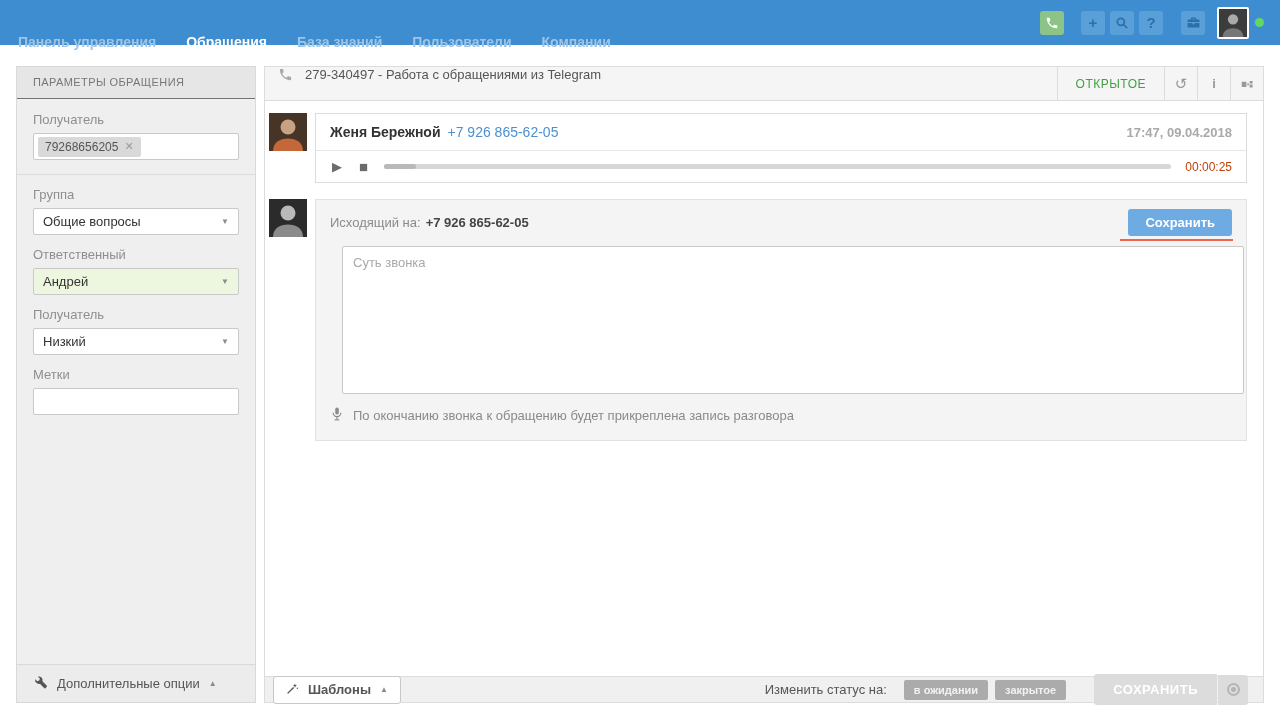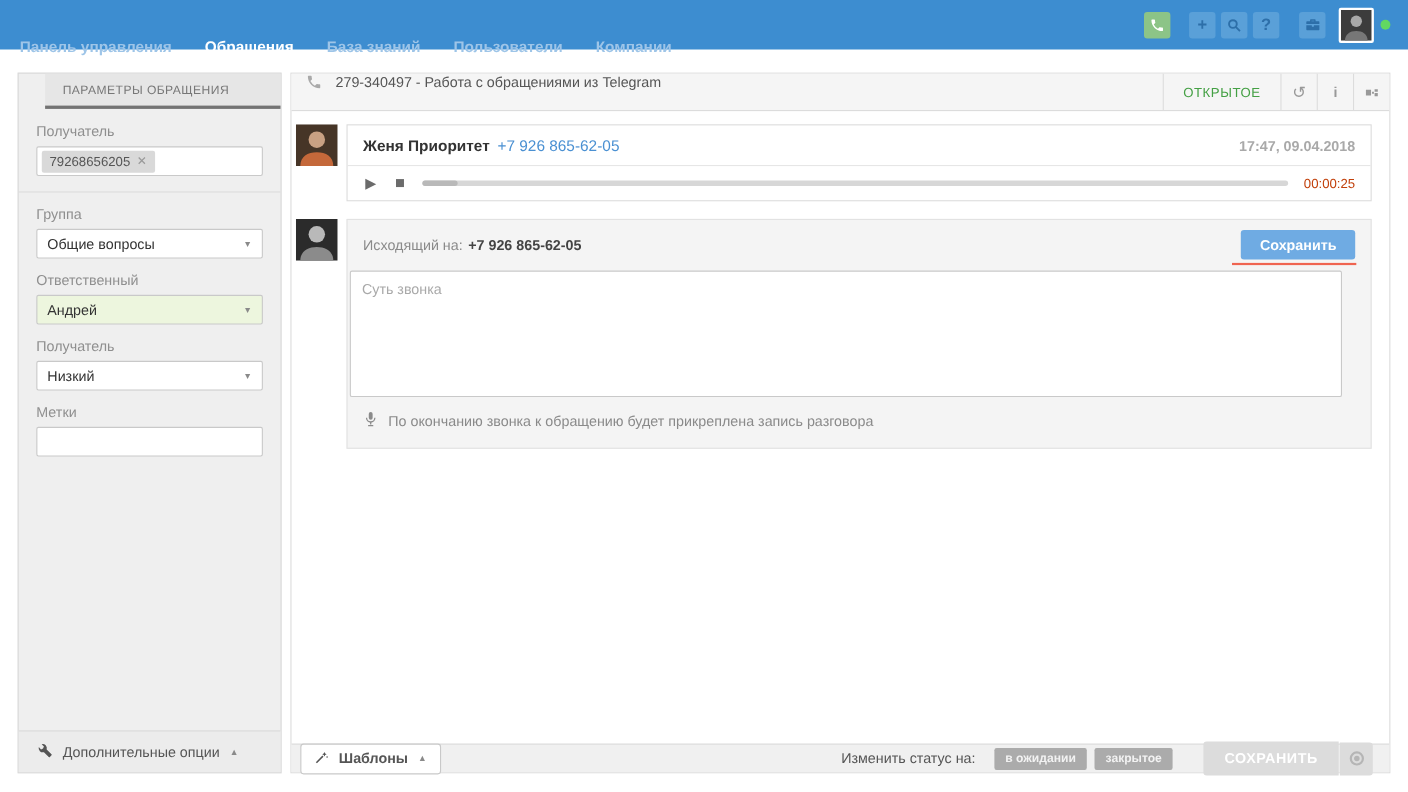--- a/index.html
+++ b/index.html
@@ -16,21 +16,21 @@
   .tb-btn svg { display:block; }
   .tb-btn.phone { background:#8cc487; margin-right:17px; }
   .tb-group { display:flex; gap:5px; }
   .tb-brief { margin-left:18px; }
   .avatar-box { width:32px; height:32px; background:#fff; border-radius:2px; padding:2px; margin-left:12px; cursor:pointer; }
   .avatar-box svg { display:block; }
   .online-dot { width:9px; height:9px; border-radius:50%; background:#62d862; margin-left:6px; }
 
   
   .sidebar { position:absolute; left:16px; top:66px; width:240px; height:637px; background:#efefef; border:1px solid #d9d9d9; }
-  .sb-header { height:32px; background:#e6e6e6; border-bottom:3px solid #737373; line-height:31px; padding-left:16px; font-size:11px; color:#777; letter-spacing:.4px;margin-left:24px; }
+  .sb-header { height:32px; background:#e6e6e6; border-bottom:1px solid #737373; line-height:31px; padding-left:16px; font-size:11px; color:#777; letter-spacing:.4px; }
   .sb-body { padding:13px 16px 0; }
   .sb-label { font-size:13px; color:#8f8f8f; margin:12px 0 6px; }
   .sb-label:first-child { margin-top:0; }
   .sb-input { width:100%; height:27px; background:#fff; border:1px solid #c9c9c9; border-radius:2px; display:flex; align-items:center; padding:0 4px; }
   .chip { background:#d9d9d9; color:#555; font-size:12px; padding:3px 7px; border-radius:2px; display:inline-flex; align-items:center; gap:6px; }
   .chip .x { color:#9a9a9a; font-size:11px; font-weight:bold; cursor:pointer; }
   .sb-divider { border:none; border-top:1px solid #dcdcdc; margin:14px -16px 0; }
   .sb-select { position:relative; width:100%; height:27px; background:#fff; border:1px solid #c9c9c9; border-radius:2px; font-size:13px; color:#333; padding:0 24px 0 9px; display:flex; align-items:center; cursor:pointer; }
   .sb-select .arr { position:absolute; right:9px; top:50%; transform:translateY(-52%); font-size:8px; color:#8a8a8a; }
   .sb-select.green { background:#edf6de; }
@@ -66,21 +66,21 @@
   .a-track { flex:1; height:5px; background:#d7d7d7; border-radius:3px; margin:0 14px; position:relative; cursor:pointer; }
   .a-track .fill { position:absolute; left:0; top:0; height:5px; width:4%; background:#b9b9b9; border-radius:3px; }
   .a-time { font-size:12px; color:#c2410c;text-align:right; }
 
   .card2 { flex:1; background:#f4f4f4; border:1px solid #e2e2e2; padding-bottom:13px; }
   .c2-head { display:flex; align-items:center; padding:9px 14px 10px; }
   .c2-dir { font-size:13px; color:#8a8a8a; }
   .c2-num { font-size:13px; font-weight:bold; color:#444; margin-left:5px; }
   .save-btn { margin-left:auto; background:#6fabe3; color:#fff; font-weight:bold; font-size:13px; border:none; border-radius:3px; padding:6px 17px; cursor:pointer; position:relative; font-family:inherit; }
   .save-btn::after { content:""; position:absolute; left:-8px; right:-1px; bottom:-5px; height:2px; background:#ef6450; }
-  .c2-textarea { display:block; width:calc(100% - 28px); margin:0 2px; height:115px; border:1px solid #c9c9c9; border-radius:2px; resize:none; font-size:13px; color:#333; padding:8px 10px; font-family:inherit; background:#fff; }
+  .c2-textarea { display:block; width:calc(100% - 28px); margin:0 26px; height:148px; border:1px solid #c9c9c9; border-radius:2px; resize:none; font-size:13px; color:#333; padding:8px 10px; font-family:inherit; background:#fff; }
   .c2-textarea::placeholder { color:#a9a9a9; }
   .c2-mic { display:flex; align-items:center; gap:9px; padding:12px 14px 2px; color:#8a8a8a; font-size:13px; }
 
   .main-footer { position:absolute; left:0; bottom:0; width:100%; height:26px; background:#f0f0f0; border-top:1px solid #dcdcdc; display:flex; align-items:center; padding:0 15px 0 8px; }
   .tpl-btn { display:flex; align-items:center; gap:9px; background:#fff; border:1px solid #c9c9c9; border-radius:3px; padding:5px 12px; font-size:13px; font-weight:bold; color:#555; cursor:pointer; font-family:inherit; }
   .mf-right { margin-left:auto; display:flex; align-items:center; }
   .mf-label { font-size:13px; color:#555; margin-right:10px; }
   .st-btn { background:#ababab; color:#f2f2f2; border:none; border-radius:2px; font-size:11px; font-weight:bold; padding:4px 10px; margin-left:7px; cursor:pointer; font-family:inherit; }
   .big-save { background:#dcdcdc; color:#fff; border:none; border-radius:3px 0 0 3px; font-size:13px; font-weight:bold; letter-spacing:.5px; padding:8px 19px; margin-left:28px; cursor:pointer; font-family:inherit; }
   .circ-btn { background:#dcdcdc; border:none; border-radius:0 3px 3px 0; width:30px; height:30px; margin-left:1px; display:flex; align-items:center; justify-content:center; cursor:pointer; }
@@ -212,21 +212,21 @@
       <div class="msg">
         <div class="avatar">
           <svg width="38" height="38" viewBox="0 0 38 38">
               <rect width="38" height="38" fill="#463527"></rect>
               <circle cx="19" cy="14" r="7.5" fill="#c9a183"></circle>
               <path d="M4 38c0-8.5 6.7-12.5 15-12.5S34 29.5 34 38z" fill="#c4683a"></path>
             </svg>
         </div>
         <div class="card1">
           <div class="c1-head">
-            <span class="c1-name">Женя Приоритет</span>
+            <span class="c1-name">Женя Бережной</span>
             <a class="c1-phone">+7 926 865-62-05</a>
             <span class="c1-time">17:47, 09.04.2018</span>
           </div>
           <div class="c1-audio">
             <button class="a-play"><span>▶</span></button>
             <button class="a-stop"><span>■</span></button>
             <div class="a-track">
                 <div class="fill"></div>
               </div>
             <span class="a-time">00:00:25</span>

